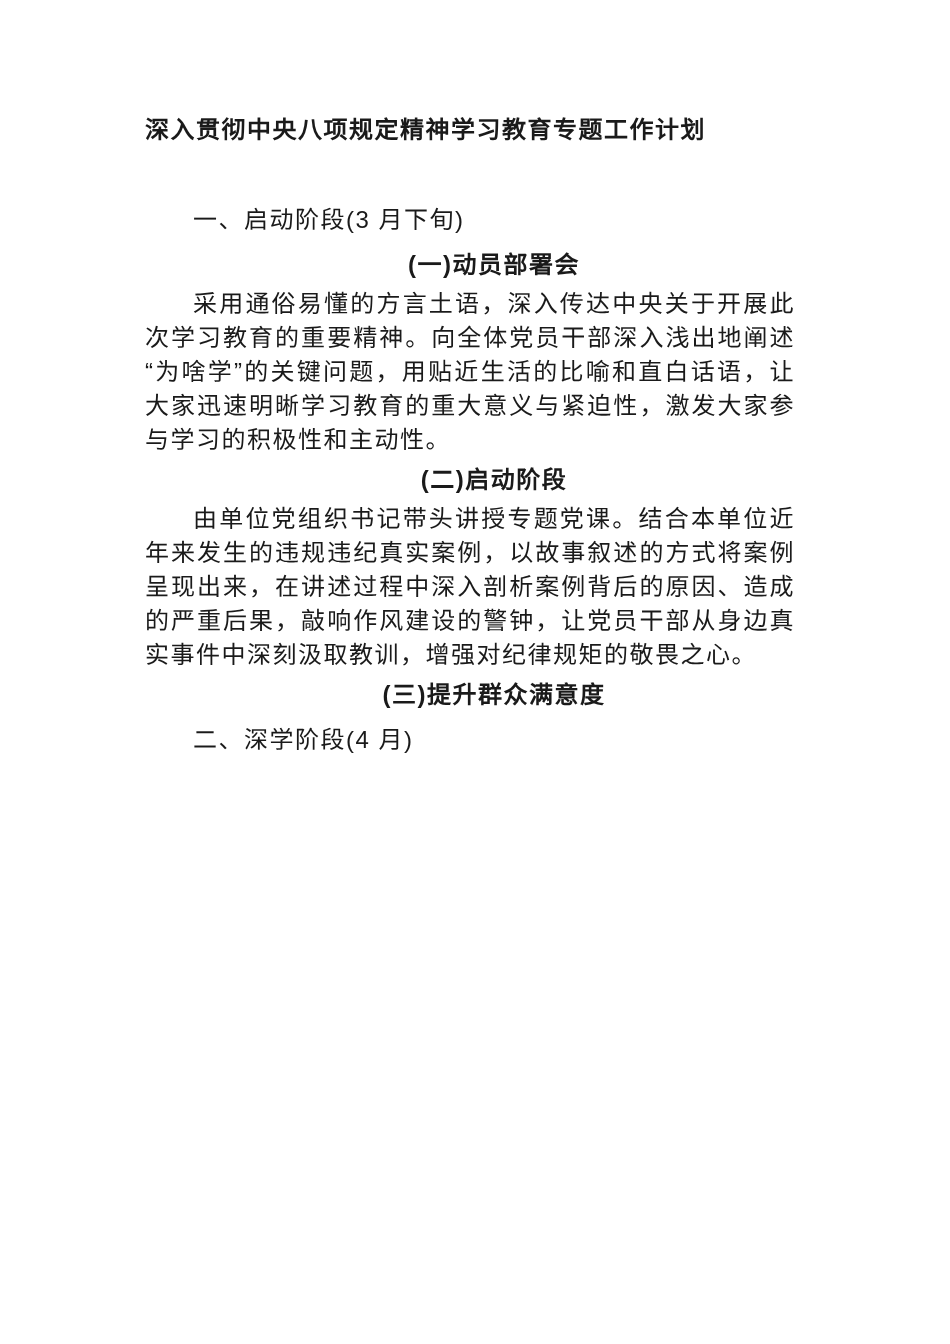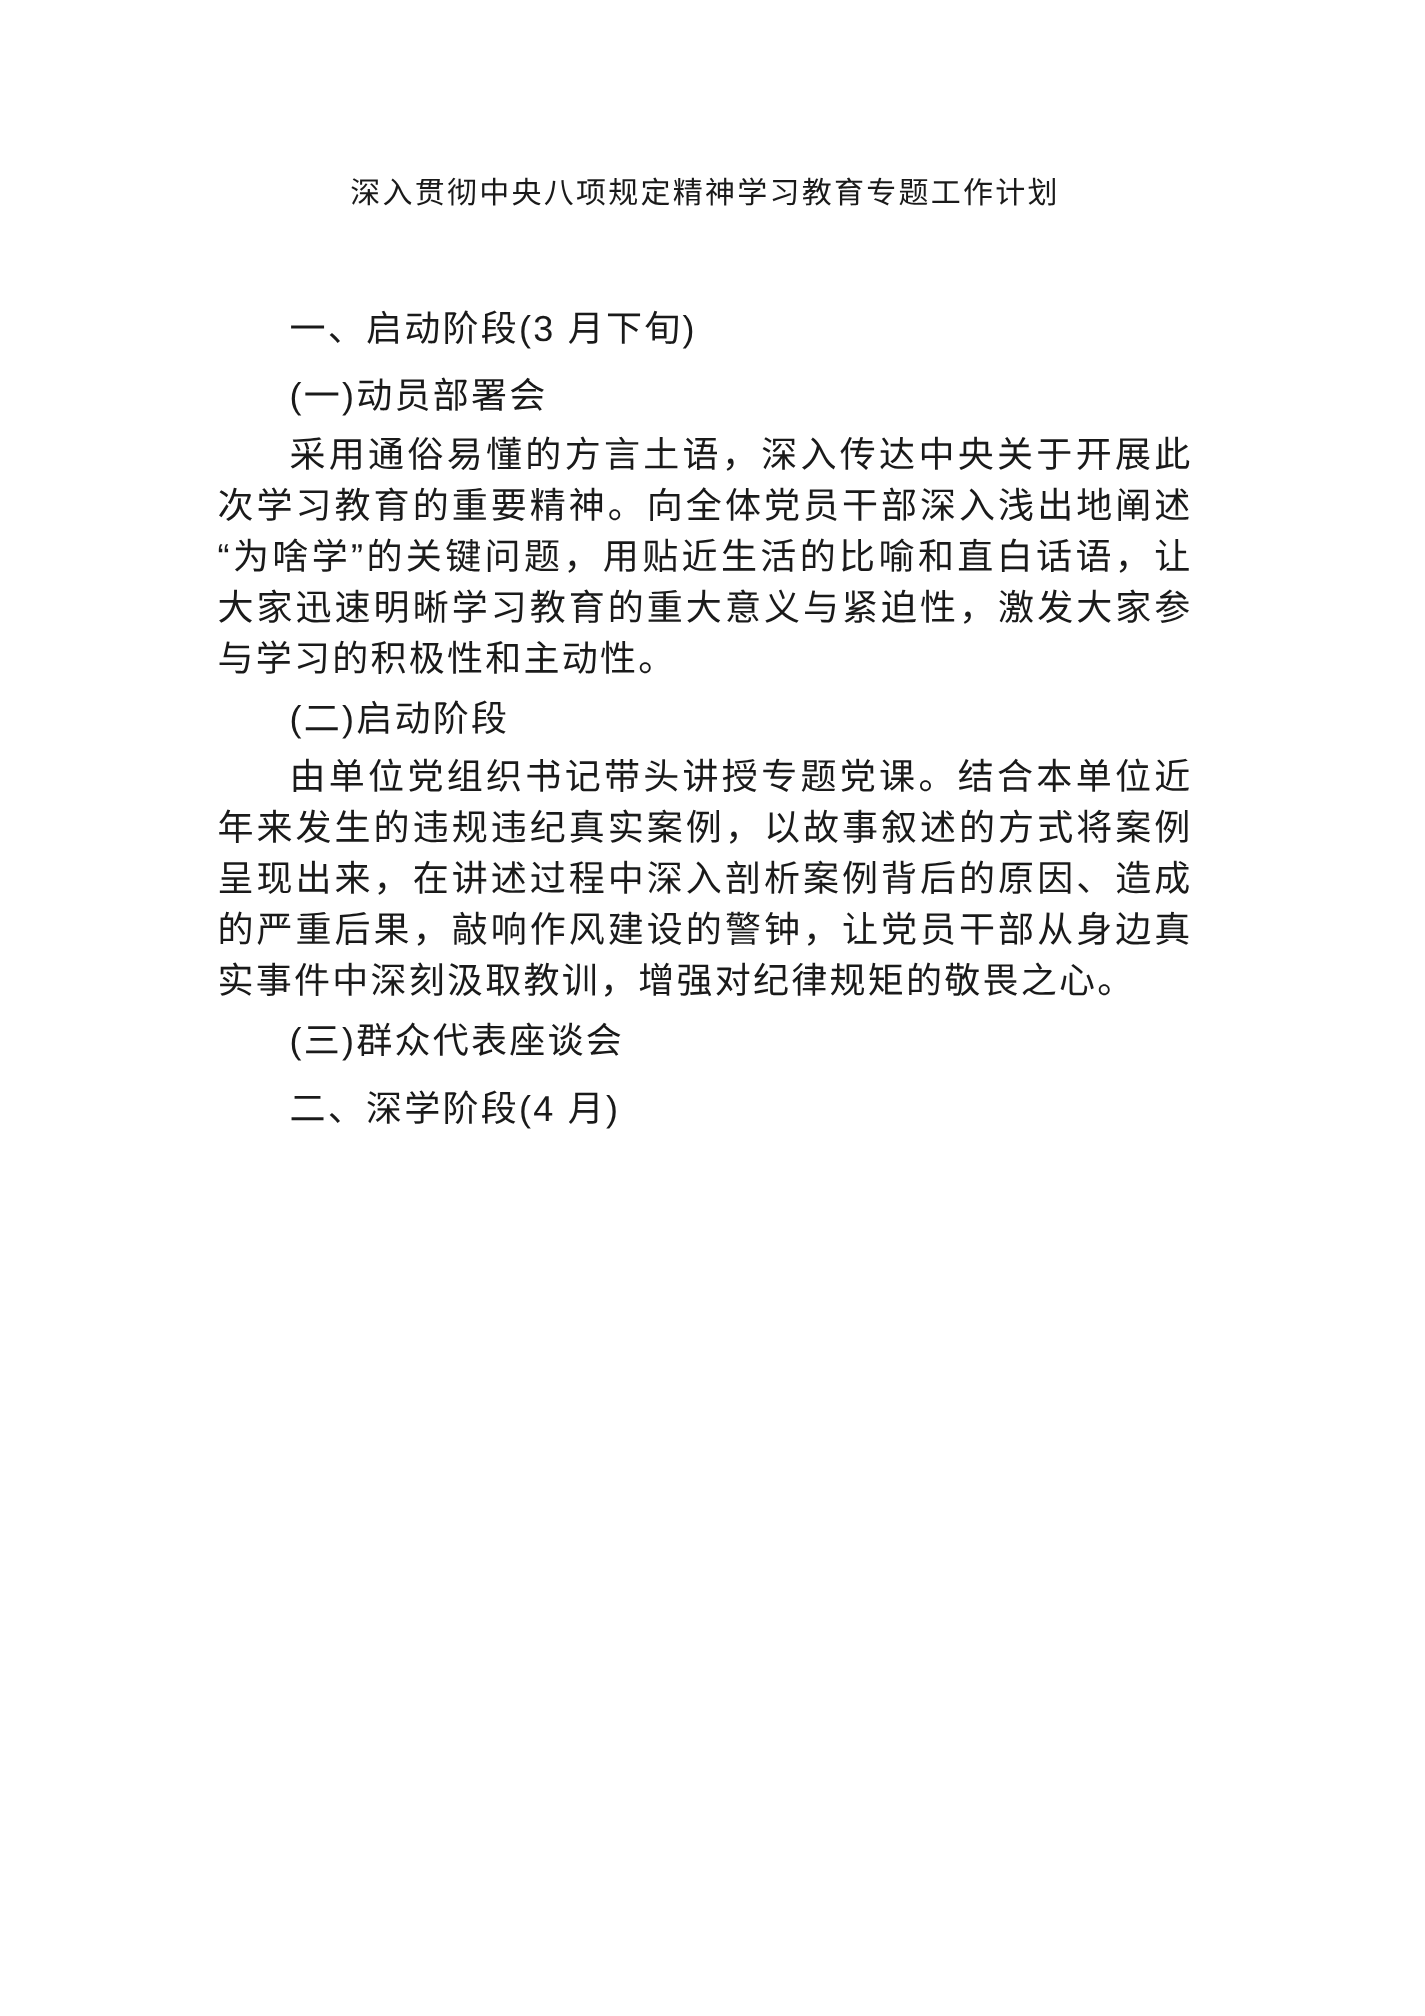--- a/index.html
+++ b/index.html
@@ -17,40 +17,40 @@
     padding: 107px 155px 0 145px;
     font-family: "Liberation Sans", "DejaVu Sans", sans-serif;
     color: #1a1a1a;
     font-size: 24px;
     line-height: 45px;
     letter-spacing: 1.5px;
     overflow: hidden;
   }
   .doc-title {
     margin: 0 0 45px 0;            
-    font-size: 20px;
-    font-weight: 400;
-    text-align: center;
+    font-size: 24px;
+    font-weight: 700;
     line-height: 45px;
     letter-spacing: 1.5px;
     white-space: nowrap;
   }
   .phase-heading {
     margin: 0;
     font-size: 24px;
     font-weight: 400;
     line-height: 45px;
     text-indent: 2em;
   }
   .sub-heading {
     margin: 0;
     font-size: 24px;
-    font-weight: 400;
+    font-weight: 700;
     line-height: 45px;
     text-indent: 2em;
+    text-align: center;
   }
   .body-para {
     margin: 0;
     text-indent: 2em;
     text-align: justify;
     text-justify: inter-ideograph;
     line-height: 34px;
   }
 </style>
 </head>
@@ -63,18 +63,18 @@
   <h2 class="phase-heading">一、启动阶段(3 月下旬)</h2>
 
   <h3 class="sub-heading">(一)动员部署会</h3>
 
   <p class="body-para">采用通俗易懂的方言土语，深入传达中央关于开展此次学习教育的重要精神。向全体党员干部深入浅出地阐述“为啥学”的关键问题，用贴近生活的比喻和直白话语，让大家迅速明晰学习教育的重大意义与紧迫性，激发大家参与学习的积极性和主动性。</p>
 
   <h3 class="sub-heading">(二)启动阶段</h3>
 
   <p class="body-para">由单位党组织书记带头讲授专题党课。结合本单位近年来发生的违规违纪真实案例，以故事叙述的方式将案例呈现出来，在讲述过程中深入剖析案例背后的原因、造成的严重后果，敲响作风建设的警钟，让党员干部从身边真实事件中深刻汲取教训，增强对纪律规矩的敬畏之心。</p>
 
-  <h3 class="sub-heading">(三)群众代表座谈会</h3>
+  <h3 class="sub-heading">(三)提升群众满意度</h3>
 
 
   <h2 class="phase-heading">二、深学阶段(4 月)</h2>
 
 </div>
 
 </body></html>

